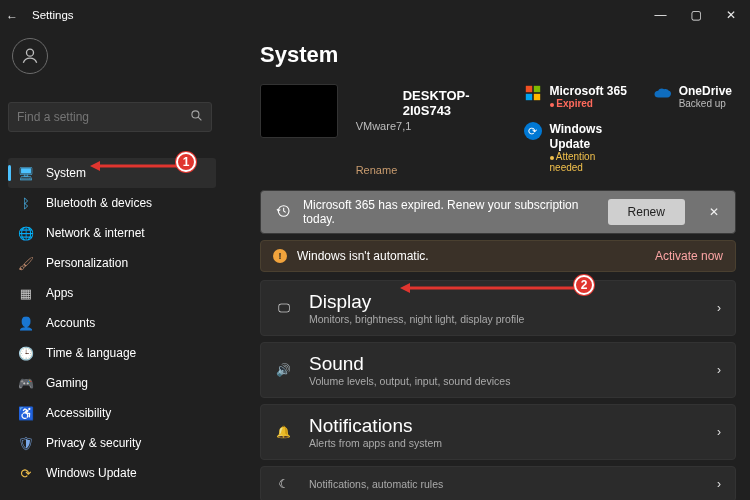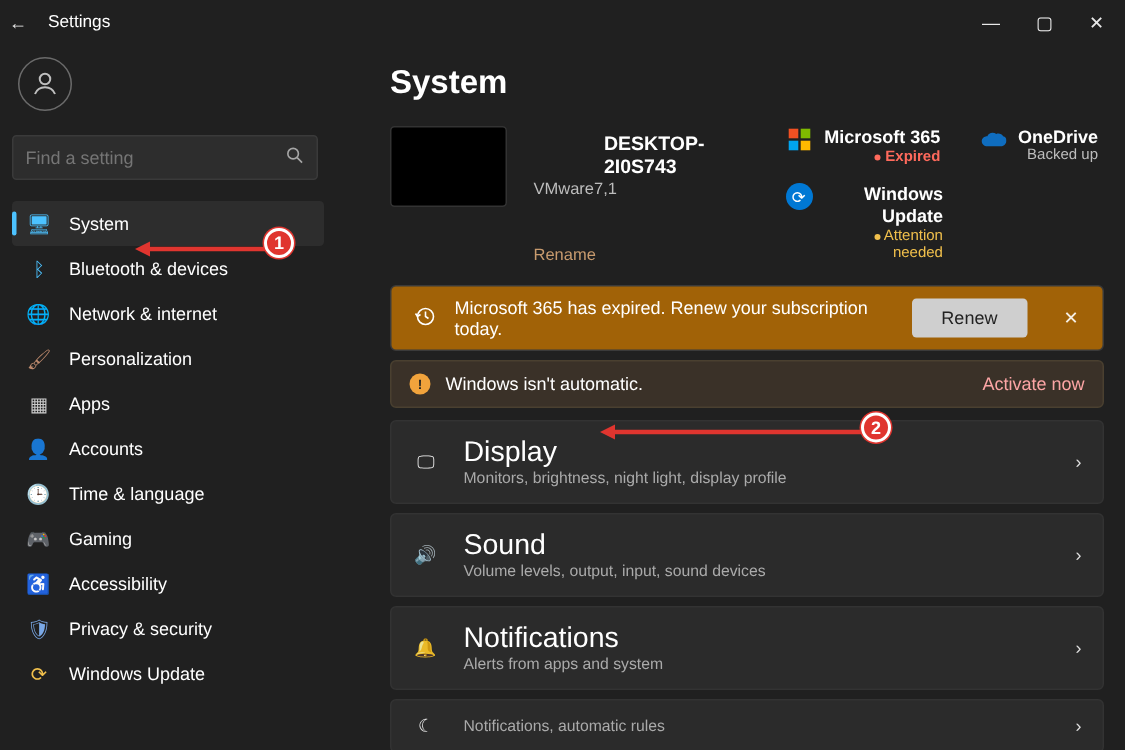--- a/index.html
+++ b/index.html
@@ -10,21 +10,21 @@
   font-size: 12px;
 }
 .titlebar {
   display: flex; align-items: center; height: 30px; padding: 0 6px; gap: 14px;
 }
 .titlebar .back { width: 12px; opacity: .9; }
 .titlebar .title { font-size: 11.5px; }
 .win-controls { margin-left: auto; display: flex; gap: 24px; padding: 0 8px; opacity: .9; }
 .layout { display: flex; height: calc(500px - 30px); }
 .sidebar {
-  width: 222px; padding: 6px 6px 0 8px; display: flex; flex-direction: column; gap: 6px;
+  width: 222px; padding: 6px 6px 0 8px; display: flex; flex-direction: column; gap: 18px;
   overflow: hidden;
 }
 .avatar {
   width: 36px; height: 36px; border-radius: 50%; border: 1.5px solid #6b6b6b;
   margin: 2px 0 10px 4px; display: flex; align-items: center; justify-content: center;
 }
 .search {
   display: flex; align-items: center; justify-content: space-between;
   background: #2d2d2d; border: 1px solid #3a3a3a; border-radius: 3px;
   padding: 6px 8px; margin: 0 4px 8px 0;
@@ -54,32 +54,31 @@
 h1 { font-size: 22px; font-weight: 600; margin: 0 0 16px 0; }
 .hero { display: flex; gap: 18px; margin-bottom: 14px; }
 .thumb { width: 84px; height: 54px; background: #000; border-radius: 3px; border: 1px solid #333; }
 .device-info { padding-top: 4px; }
 .device-name { font-size: 13px; font-weight: 600; margin-left: 47px; }
 .device-model { font-size: 11px; color: #bdbdbd; margin: 2px 0 4px 0; }
 .rename { font-size: 11px; color: #c89b6e; margin-top: 32px; }
 .status-grid {
   margin-left: auto; display: grid; grid-template-columns: auto auto; column-gap: 24px; row-gap: 10px;
   padding-right: 4px;
-  text-align: right;
 }
 .status { display: flex; align-items: flex-start; gap: 8px; }
 .status .dot { width: 4px; height: 4px; border-radius: 50%; display: inline-block; margin-top: 5px; flex-shrink: 0; }
 .s-title { font-size: 12px; font-weight: 600; line-height: 1.2; }
 .s-sub { font-size: 10px; }
 .red { color: #ff6a5c; font-weight: bold; } .red.dot { background: #ff6a5c; }
 .yellow { color: #f1c04c; } .yellow.dot { background: #f1c04c; }
 .s-icon { width: 18px; height: 18px; display: inline-flex; align-items: center; justify-content: center; flex-shrink: 0; }
 
 .banner {
-  display: flex; align-items: center; gap: 12px; background: #a16207; border: 1px solid #3a3a3a;
+  display: flex; align-items: center; gap: 12px; background: #737373; border: 1px solid #3a3a3a;
   border-radius: 4px; padding: 7px 10px 7px 14px; margin-bottom: 6px;
 }
 .banner .msg { font-size: 12px; }
 .renew-btn {
   margin-left: auto; background: #cfcfcf; color: #222; border: none; border-radius: 3px;
   padding: 6px 20px; font-size: 12px; cursor: pointer;
 }
 .banner .close { margin-left: 6px; padding: 4px 6px; cursor: pointer; opacity: .9; }
 .act-bar {
   display: flex; align-items: center; gap: 10px; background: #3a3128; border: 1px solid #4a4030;

